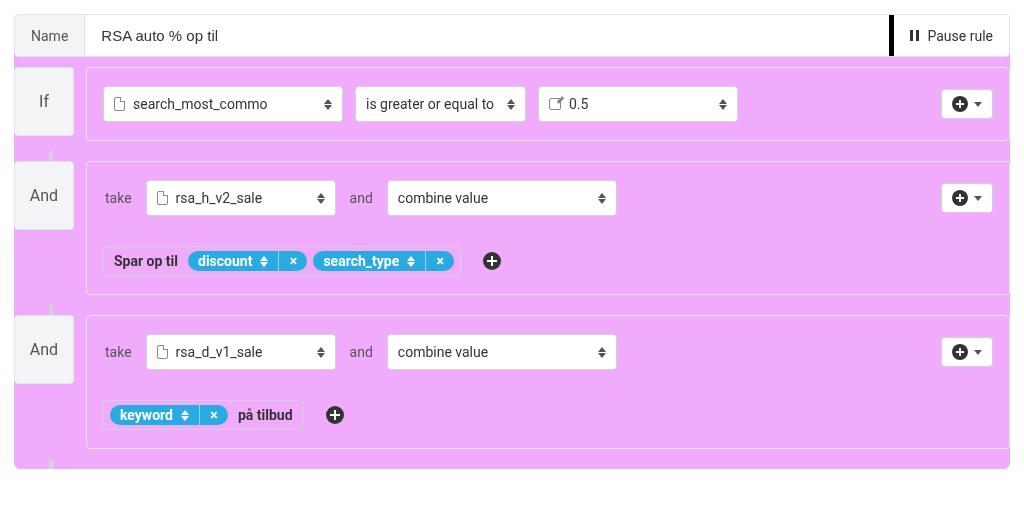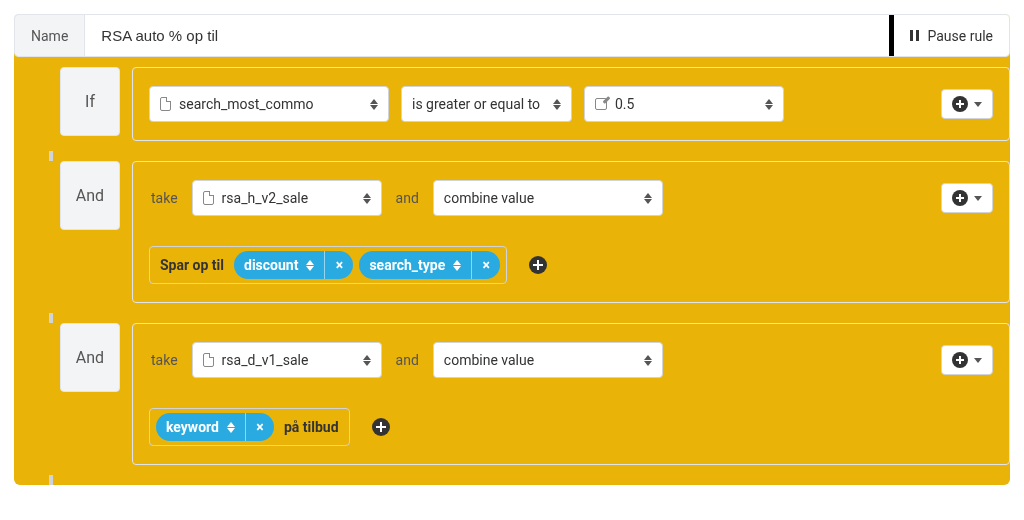--- a/index.html
+++ b/index.html
@@ -7,21 +7,21 @@
     margin: 0;
     font-family: -apple-system, BlinkMacSystemFont, "Segoe UI", Roboto, Arial, sans-serif;
     font-size: 14px;
     color: #333;
     background: #fff;
     padding: 14px;
   }
   .container {
     width: 996px;
     border-radius: 6px;
-    background: #eab308;
+    background: #f0abfc;
   }
   .name-row {
     display: flex;
     border: 1px solid #e1e4e8;
     border-radius: 4px;
     overflow: hidden;
     margin-bottom: 10px;
   }
   .name-label {
     background: #f3f4f6;
@@ -59,21 +59,20 @@
   }
   .pause-icon span {
     width: 3px;
     height: 11px;
     background: #333;
   }
 
   .rule-block {
     display: flex;
     margin-bottom: 10px;
-    padding-left: 46px;
   }
   .rule-tag {
     width: 60px;
     background: #f3f4f6;
     border: 1px solid #e1e4e8;
     border-radius: 4px;
     display: flex;
     align-items: center;
     justify-content: center;
     color: #555;
@@ -224,21 +223,21 @@
     color: #333;
     padding: 0 4px;
   }
   .chip {
     display: inline-flex;
     align-items: stretch;
     border-radius: 16px;
     overflow: hidden;
     background: #29abe2;
     color: #fff;
-    height: 28px;
+    height: 20px;
   }
   .chip-main {
     display: inline-flex;
     align-items: center;
     padding: 0 10px;
     gap: 8px;
     border-right: 1px solid rgba(255,255,255,0.5);
   }
   .chip-label { font-size: 14px; }
   .chip .sort-icon .tri-up { border-bottom-color: #fff; }

